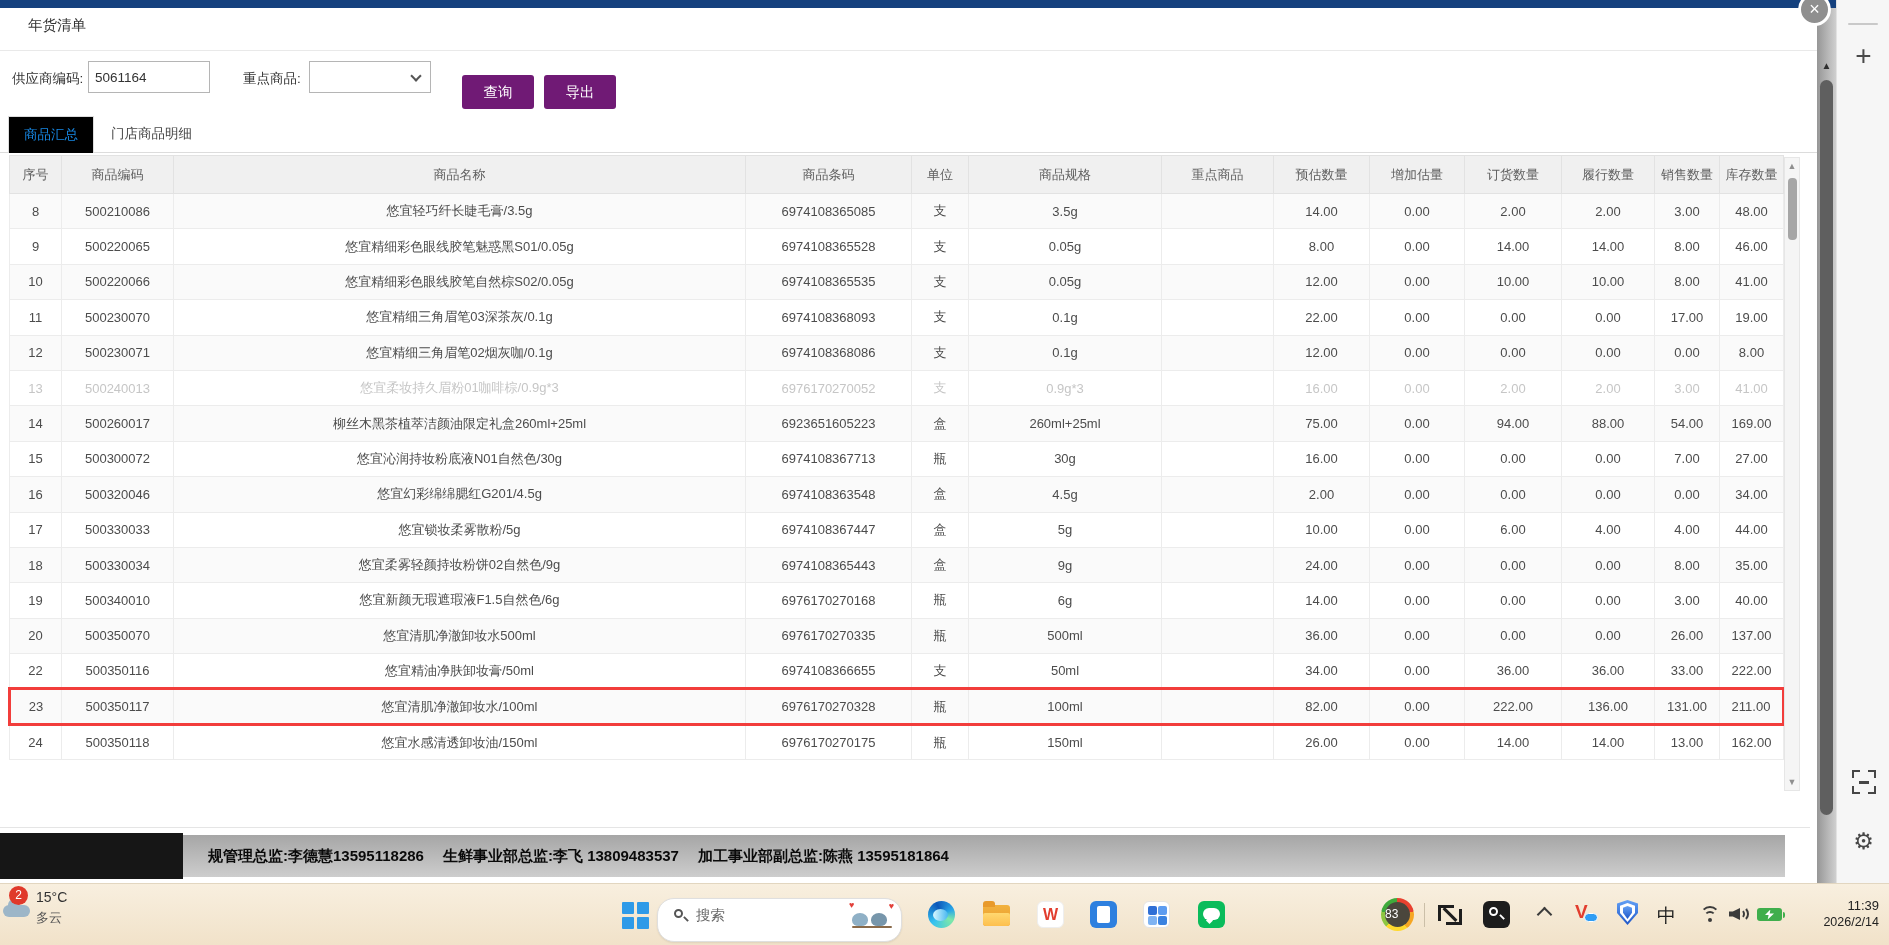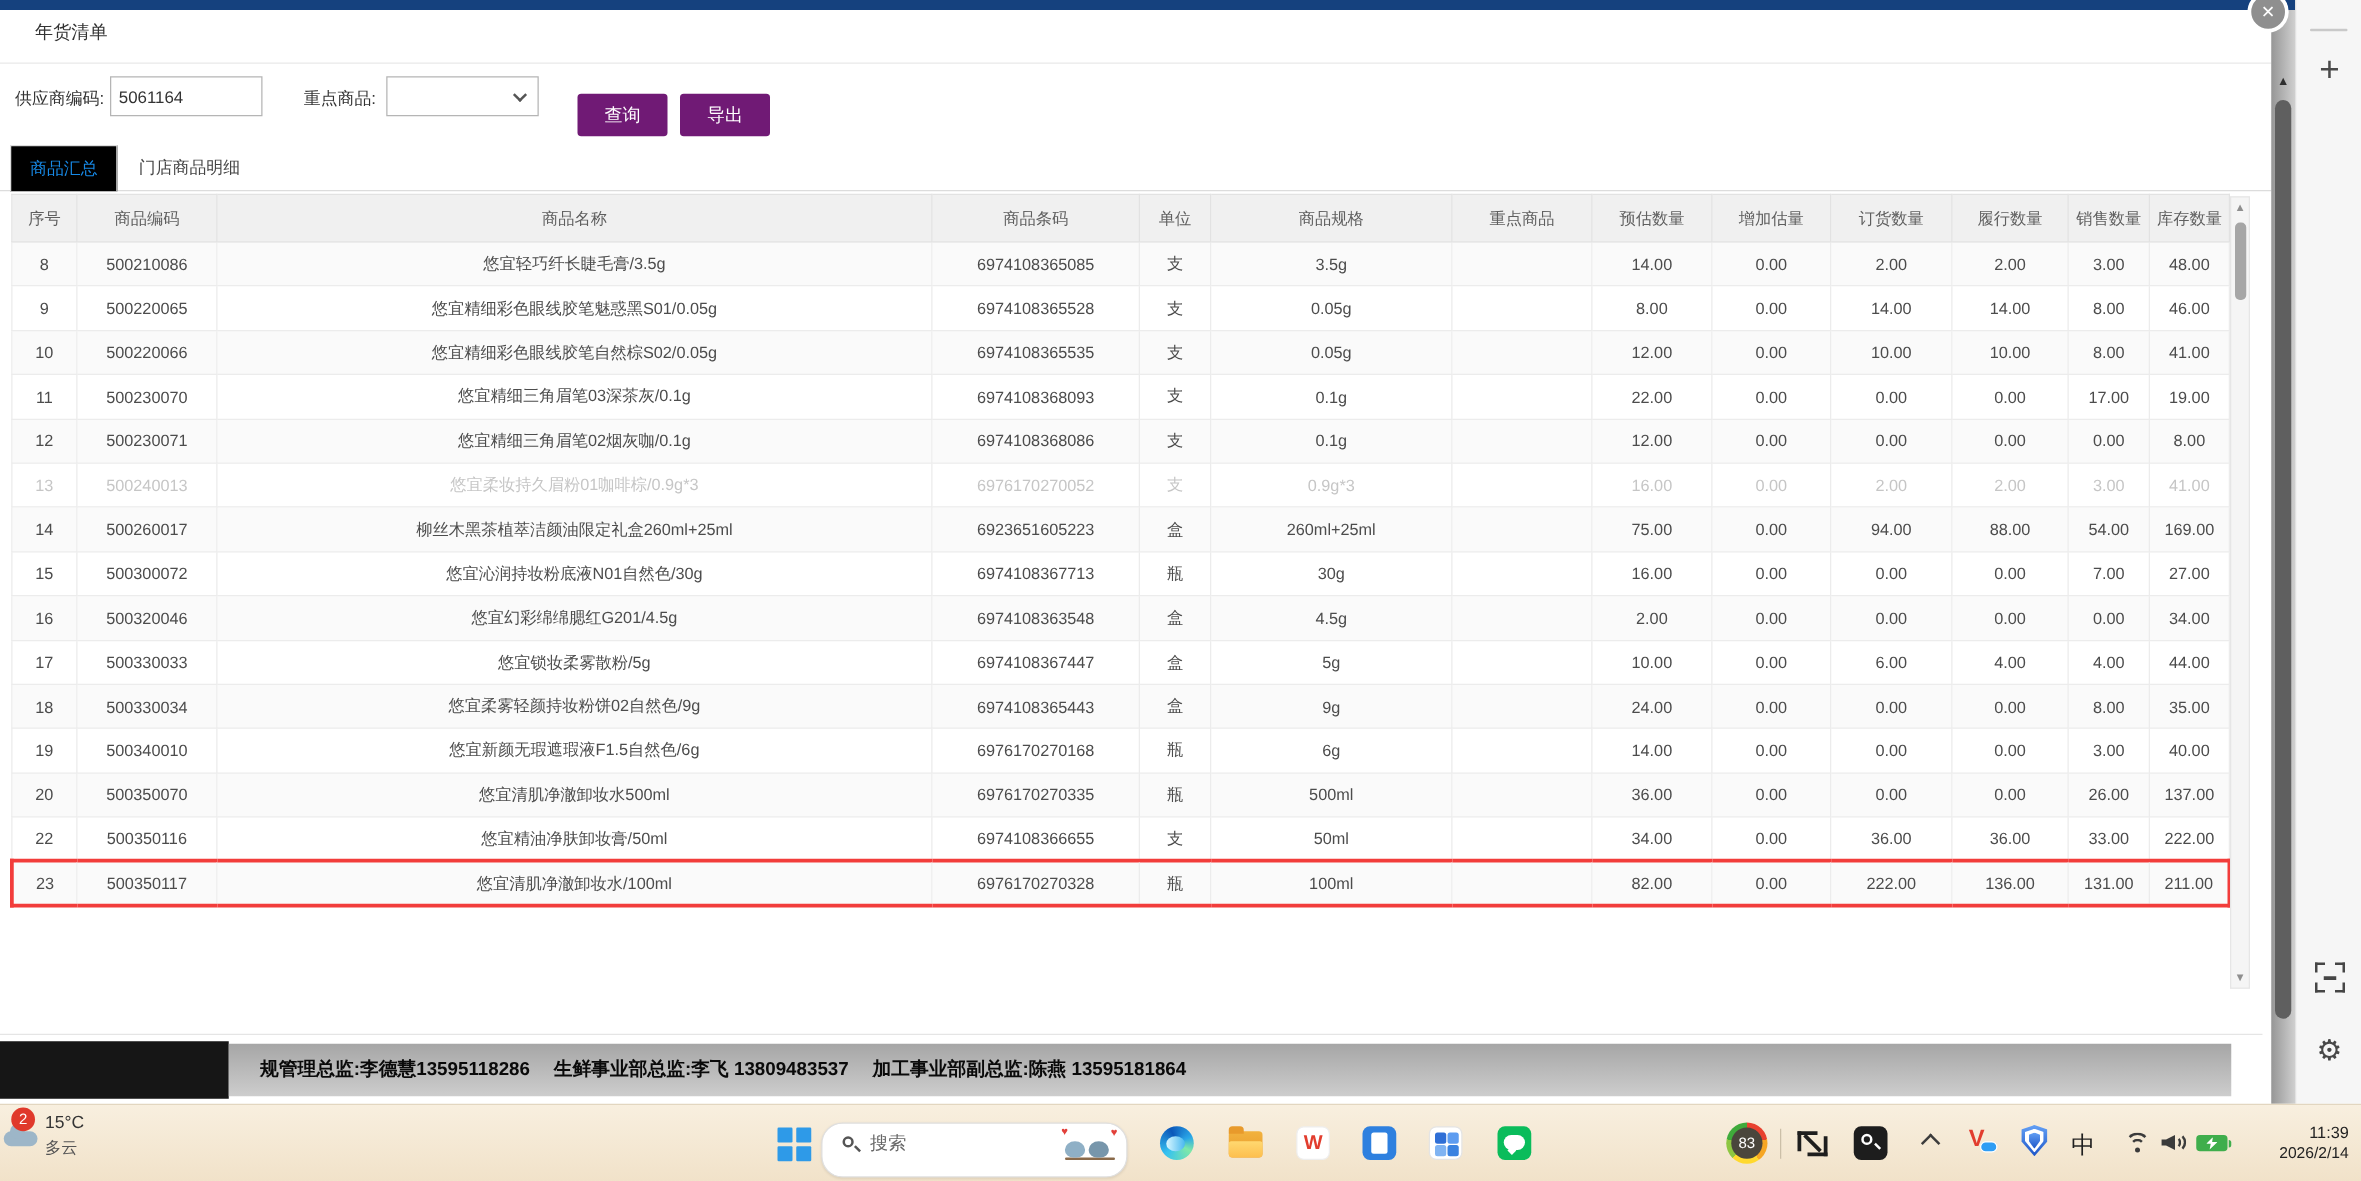--- a/index.html
+++ b/index.html
@@ -133,21 +133,21 @@
   .gridic i { position:absolute; width:9px; height:9px; border-radius:2px; }
   .gridic .g1 { left:4px; top:4px; background:#2f6fd6; } .gridic .g2 { left:14px; top:4px; background:#5d9cf0; }
   .gridic .g3 { left:4px; top:14px; background:#7fb3f2; } .gridic .g4 { left:14px; top:14px; background:#3a82e0; }
   .chat { background:#0abc5b; border-radius:6px; }
   .chat:after { content:""; position:absolute; left:5px; top:7px; width:17px; height:12px; background:#fff; border-radius:7px; }
   .chat:before { content:""; position:absolute; left:9px; top:17px; width:5px; height:5px; background:#fff; transform:rotate(45deg); }
 
   .badge83 { position:absolute; left:1381px; top:14px; width:33px; height:33px; border-radius:50%;
     background:conic-gradient(#e8412f 0 22%,#f6a623 22% 40%,#ffd92e 40% 62%,#8ec641 62% 78%,#3faa3b 78% 100%); cursor:pointer; }
   .badge83 i { position:absolute; inset:4px; border-radius:50%; background:#4a463c; color:#fff;
-    font-size:12px; line-height:25px; text-align:center; font-style:normal; }
+    font-size:12px; line-height:25px; text-align:left; font-style:normal; }
   .tray-sep { position:absolute; left:1424px; top:19px; width:1px; height:24px; background:#cbbfa8; }
   .snip { position:absolute; left:1438px; top:19px; width:24px; height:24px; cursor:pointer; }
   .snip .c1 { position:absolute; left:0; top:2px; width:16px; height:16px; border-left:3px solid #1e1e1e; border-top:3px solid #1e1e1e; }
   .snip .c2 { position:absolute; right:0; bottom:2px; width:16px; height:16px; border-right:3px solid #1e1e1e; border-bottom:3px solid #1e1e1e; }
   .snip .diag { position:absolute; left:3px; top:10px; width:18px; height:3px; background:#1e1e1e; transform:rotate(45deg); }
   .bsearch { position:absolute; left:1483px; top:17px; width:27px; height:27px; background:#1d1d1d; border-radius:6px; cursor:pointer; }
   .bsearch .ring { position:absolute; left:6px; top:6px; width:9px; height:9px; border:2.2px solid #fff; border-radius:50%; }
   .bsearch .hdl { position:absolute; left:16px; top:15px; width:6px; height:2.2px; background:#fff; transform:rotate(45deg); }
   .chev { position:absolute; left:1539px; top:25px; width:11px; height:11px;
     border-top:2.5px solid #3c3c3c; border-right:2.5px solid #3c3c3c; transform:rotate(-45deg); cursor:pointer; }
@@ -457,20 +457,35 @@
             <td>瓶</td>
             <td>100ml</td>
             <td></td>
             <td>82.00</td>
             <td>0.00</td>
             <td>222.00</td>
             <td>136.00</td>
             <td>131.00</td>
             <td>211.00</td>
           </tr>
+          <tr>
+            <td>24</td>
+            <td>500350118</td>
+            <td>悠宜水感清透卸妆油/150ml</td>
+            <td>6976170270175</td>
+            <td>瓶</td>
+            <td>150ml</td>
+            <td></td>
+            <td>26.00</td>
+            <td>0.00</td>
+            <td>14.00</td>
+            <td>14.00</td>
+            <td>13.00</td>
+            <td>162.00</td>
+          </tr>
         </tbody>
     </table>
   </div>
   <div class="table-bottom-line"></div>
 
   <div class="tbl-sb">
     <span class="up">▲</span>
     <div class="thumb"></div>
     <span class="down">▼</span>
   </div>

